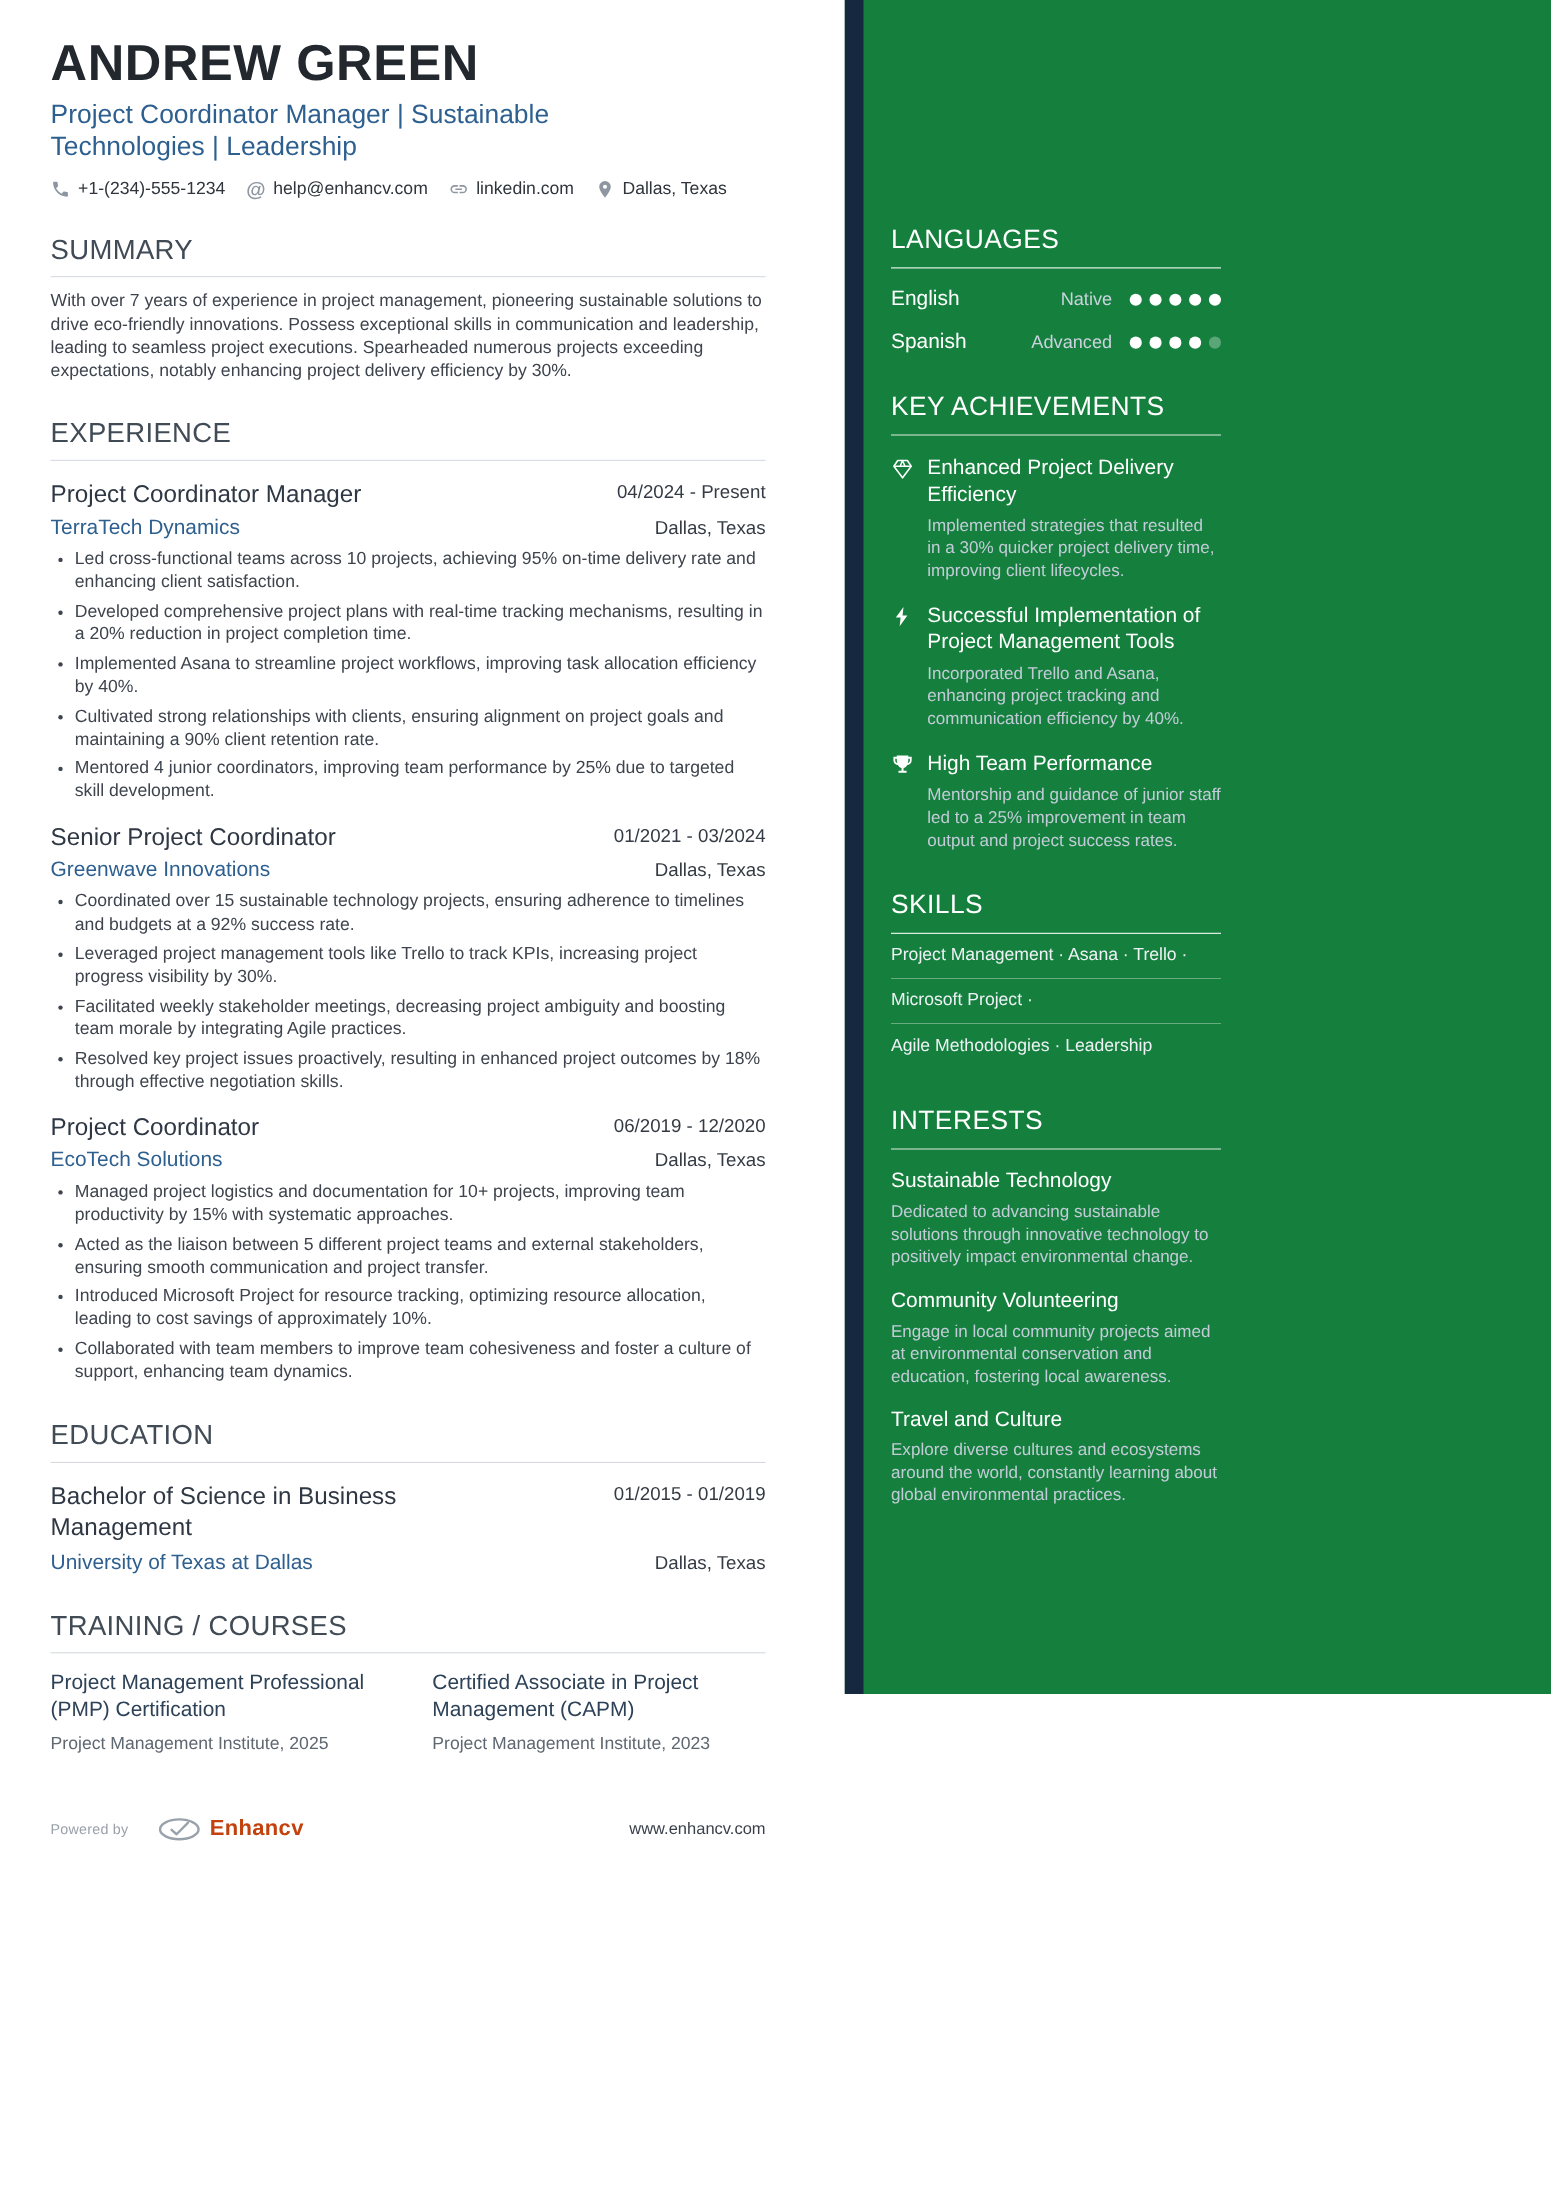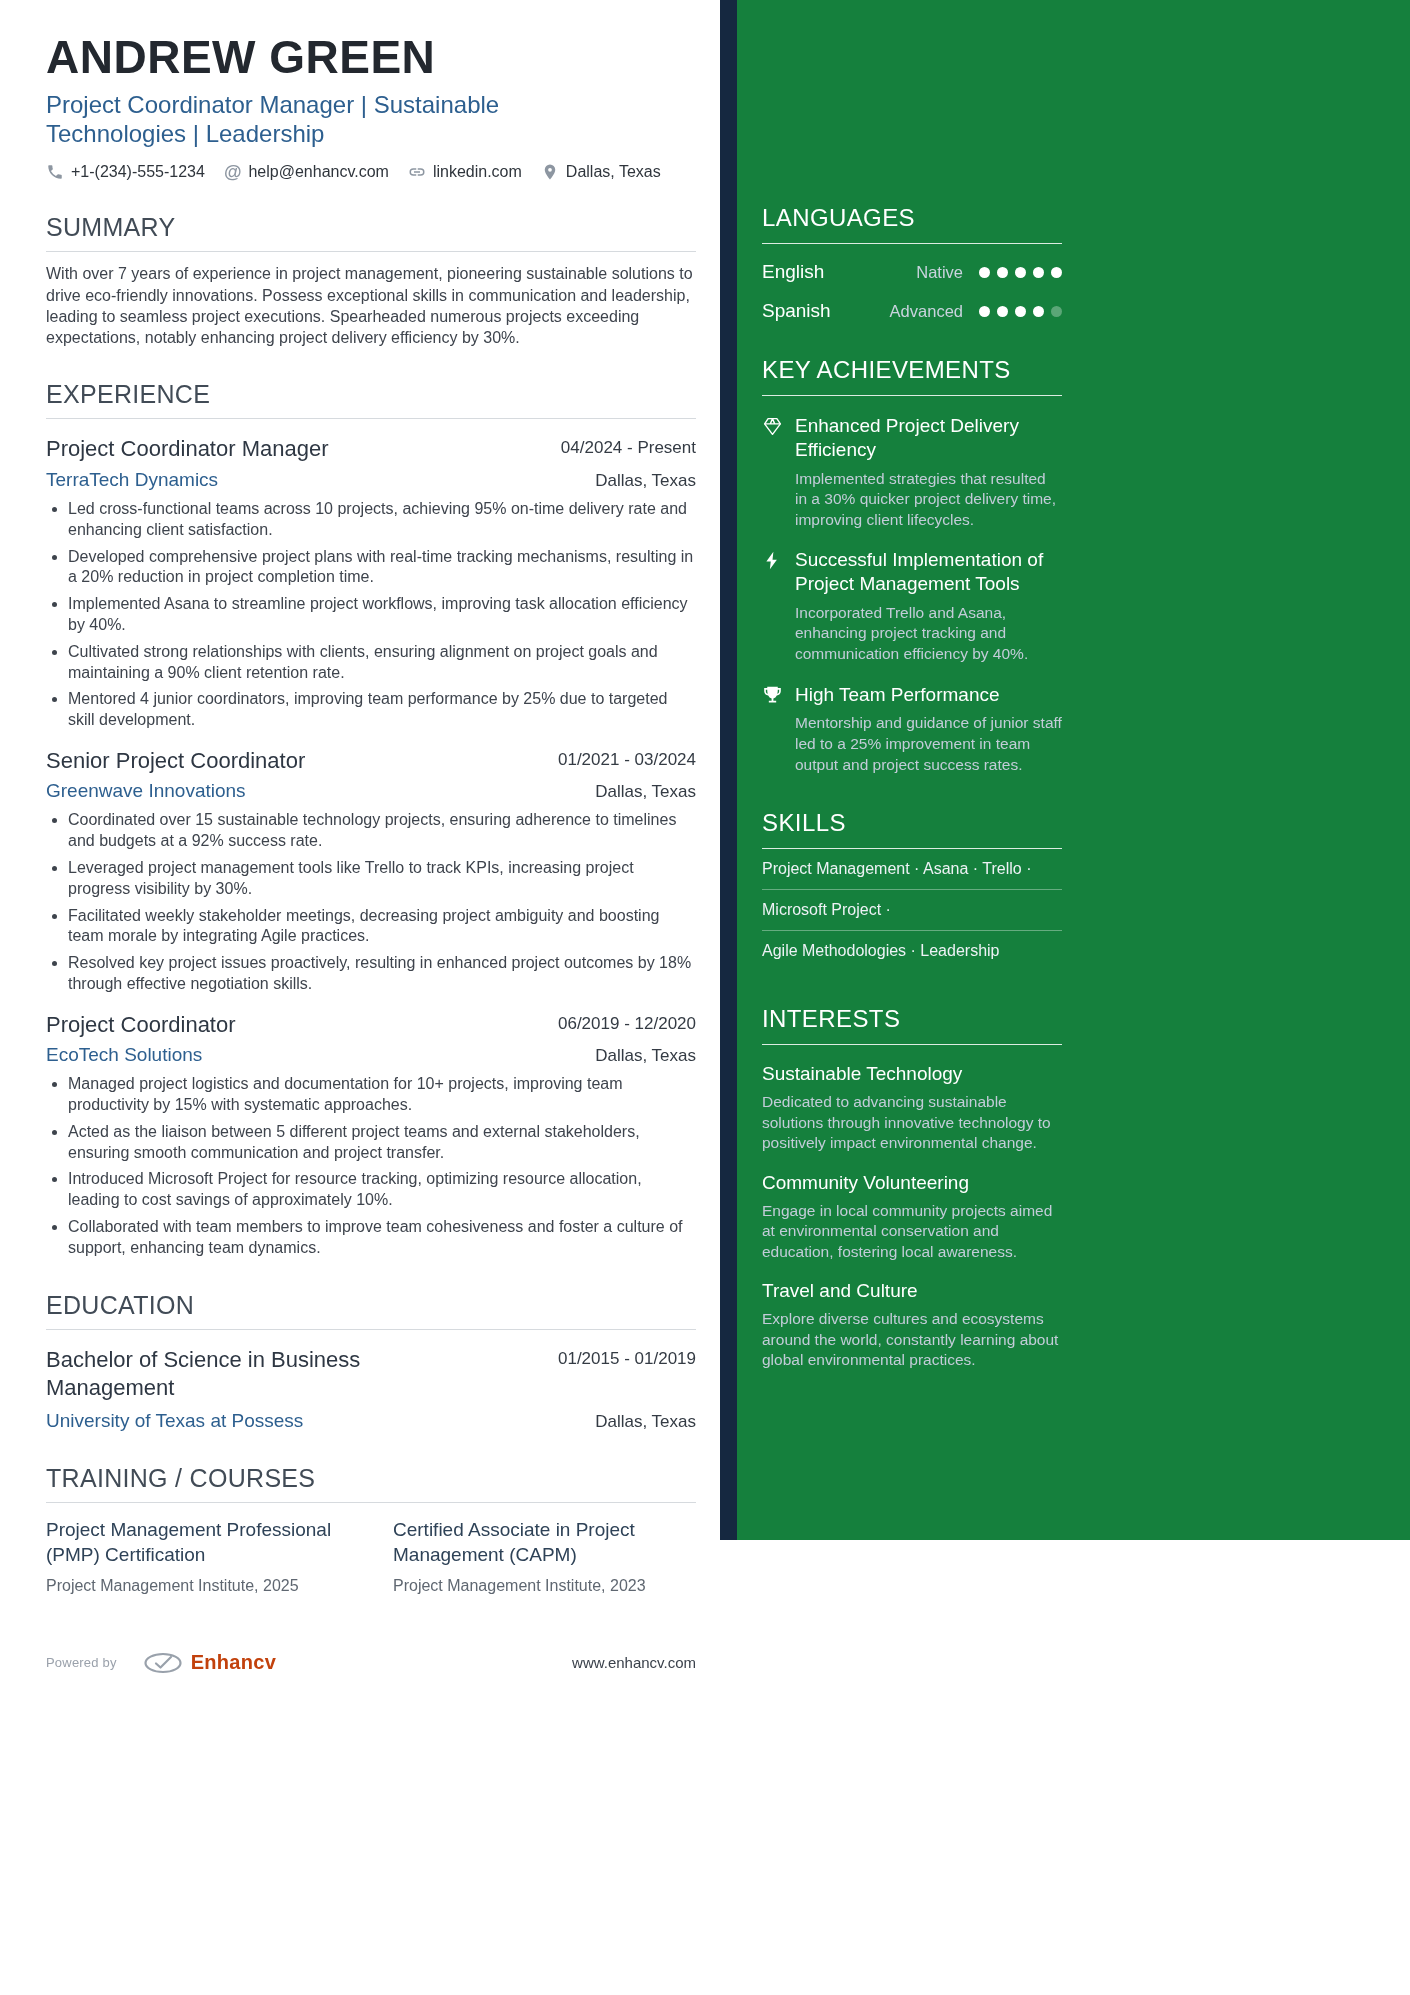--- a/index.html
+++ b/index.html
@@ -1,17 +1,17 @@
 <!DOCTYPE html>
 <html><head>
 <meta charset="utf-8">
 <style>
   html,body{margin:0;padding:0;background:#fff;}
   body{width:1410px;height:1995px;font-family:"Liberation Sans","DejaVu Sans",sans-serif;overflow:hidden;}
-  .page{display:flex;width:1410px;height:1540px;background:#ffffff;}
+  .page{display:flex;width:1410px;height:1540px;background:#ffffff;gap:48px;}
 
   
   .main{width:720px;box-sizing:border-box;padding:34px 24px 0 46px;position:relative;color:#3e444d;}
   .name{font-size:46px;font-weight:700;color:#23282f;letter-spacing:.5px;margin:0;line-height:1.04;}
   .role-title{margin-top:8px;font-size:24px;line-height:1.22;color:#2d5f8f;max-width:565px;}
   .contact-row{display:flex;align-items:center;gap:19px;margin-top:15px;font-size:16px;color:#2f353c;}
   .contact-item{display:flex;align-items:center;gap:7px;}
   .contact-item svg{width:18px;height:18px;fill:#8d96a1;flex:0 0 auto;}
   .at-glyph{font-size:18px;font-weight:700;color:#8d96a1;line-height:1;}
 
@@ -169,21 +169,21 @@
     </section>
 
     <section class="section">
       <h2 class="section-heading">EDUCATION</h2>
       <div class="job">
         <div class="row-split">
           <div class="degree">Bachelor of Science in Business Management</div>
           <div class="job-dates">01/2015 - 01/2019</div>
         </div>
         <div class="school-row">
-          <div class="school">University of Texas at Possess</div>
+          <div class="school">University of Texas at Dallas</div>
           <div class="place">Dallas, Texas</div>
         </div>
       </div>
     </section>
 
     <section class="section">
       <h2 class="section-heading">TRAINING / COURSES</h2>
       <div class="courses">
         <div class="course">
           <div class="course-title">Project Management Professional (PMP) Certification</div>

